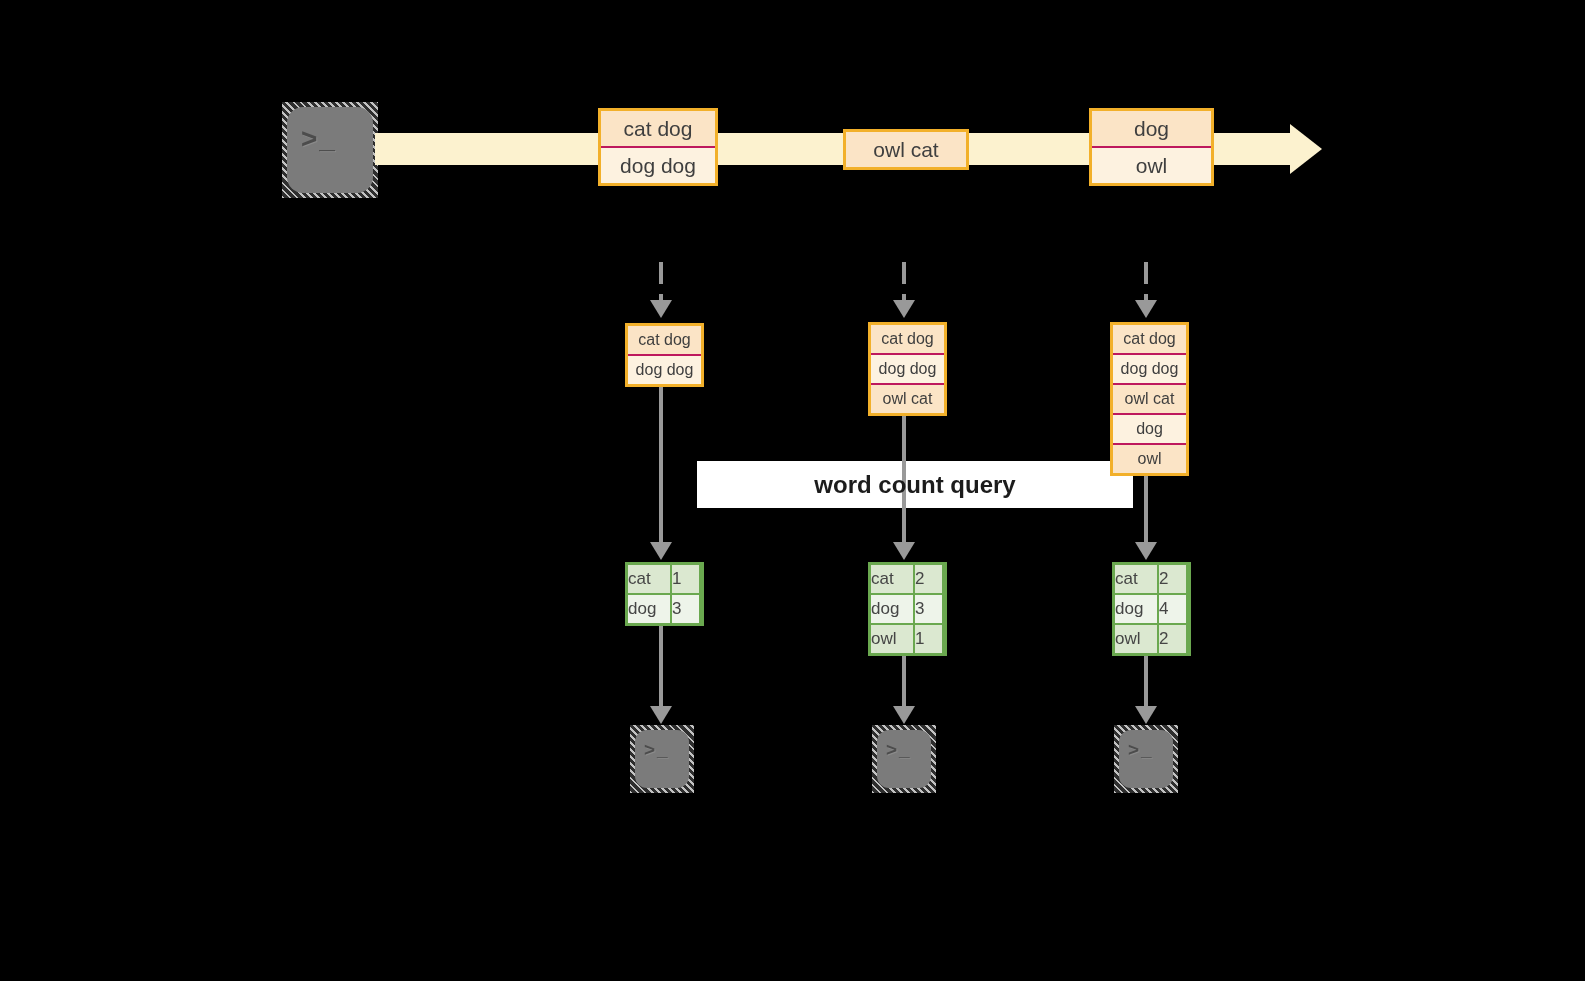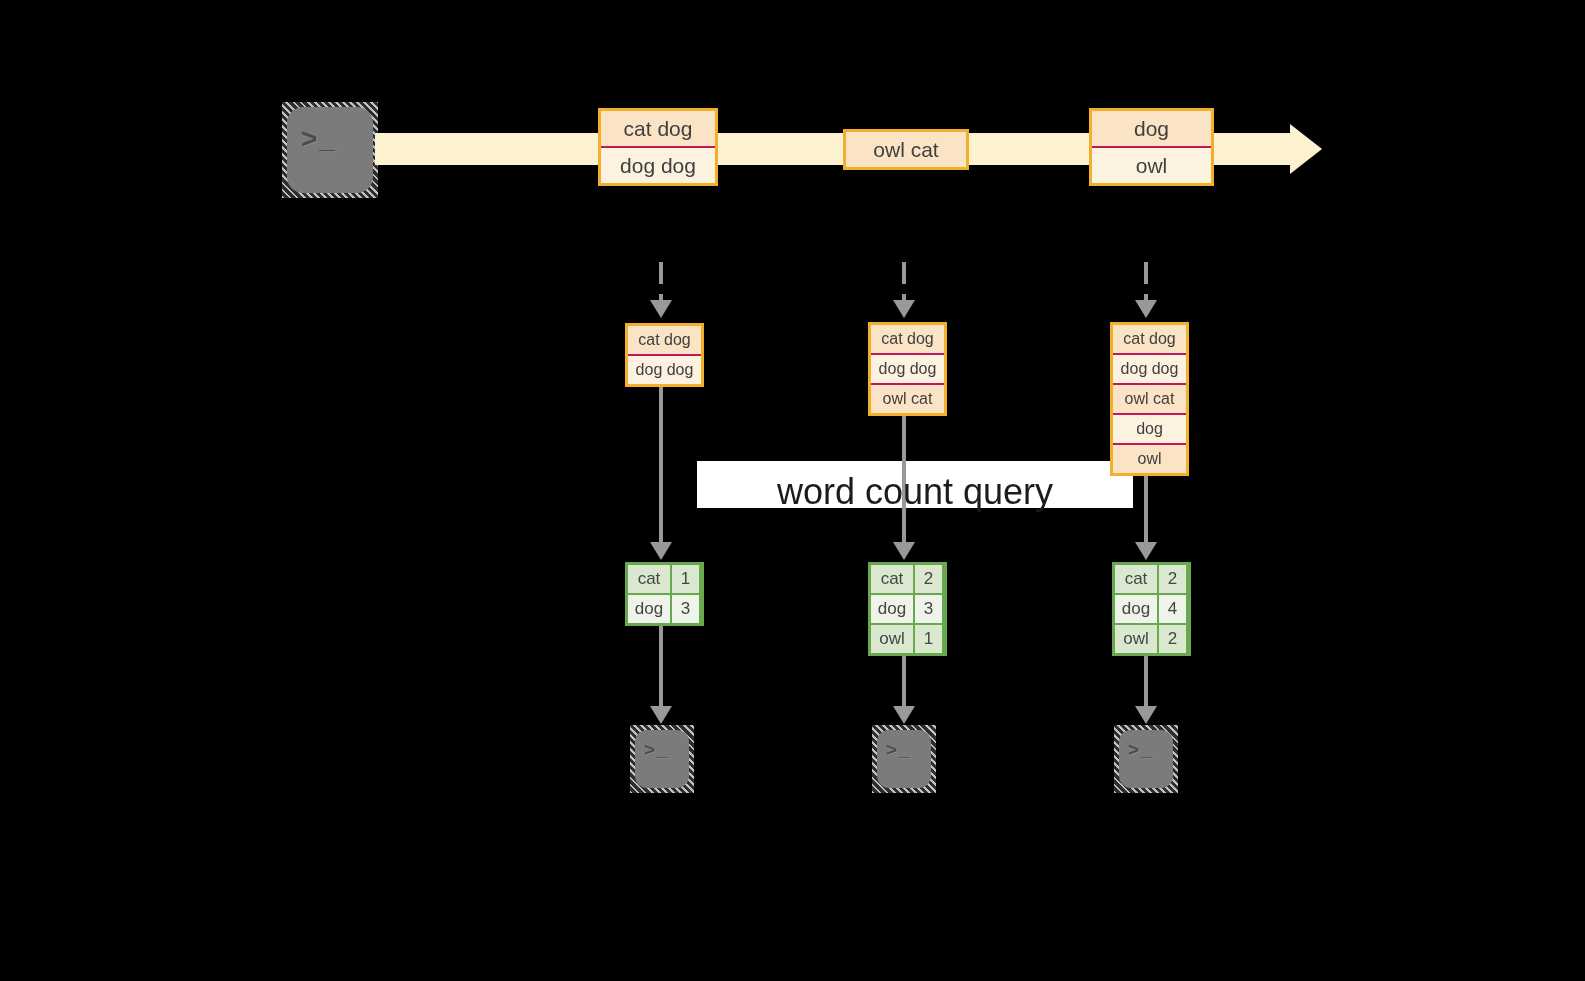--- a/index.html
+++ b/index.html
@@ -66,35 +66,35 @@
     position:absolute;width:0;height:0;z-index:2;
     border-left:11px solid transparent;
     border-right:11px solid transparent;
     border-top:18px solid #999999;
   }
   
   .qband{position:absolute;background:#ffffff;z-index:1;}
   .qtext{
     position:absolute;z-index:3;
     display:flex;align-items:center;justify-content:center;
-    color:#1c1c1c;font-size:36px;font-weight:400;margin-top:7px;
+    color:#1c1c1c;font-size:24px;font-weight:700;
   }
   
   .gtable{
     position:absolute;
     border:3px solid #6aa84f;
     box-sizing:content-box;
     z-index:4;
     background:#6aa84f;
   }
   .grow{display:flex;}
   .grow + .grow{border-top:2px solid #6aa84f;}
   .grow .gcell{
     height:28px;line-height:28px;
-    text-align:center;color:#454545;font-size:17px;
+    color:#454545;font-size:17px;
     white-space:nowrap;
   }
   .grow .word{width:42px;}
   .grow .num{width:27px;border-left:2px solid #6aa84f;}
   .grow.dark .gcell{background:#dbe8d0;}
   .grow.light .gcell{background:#eef4ea;}
 </style>
 </head>
 <body>
 

